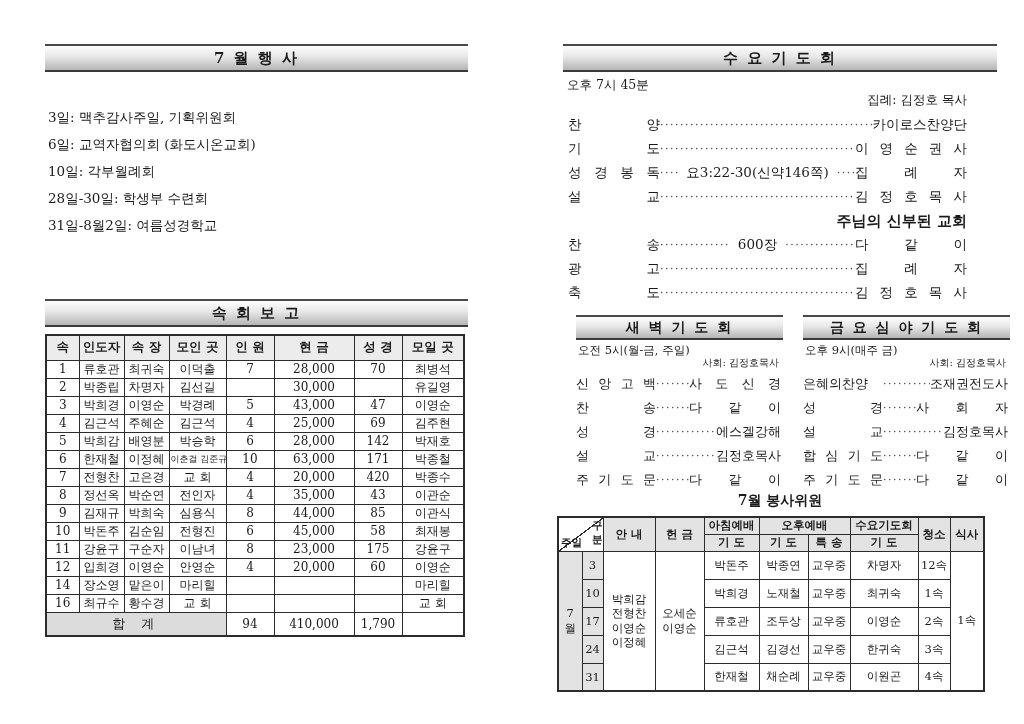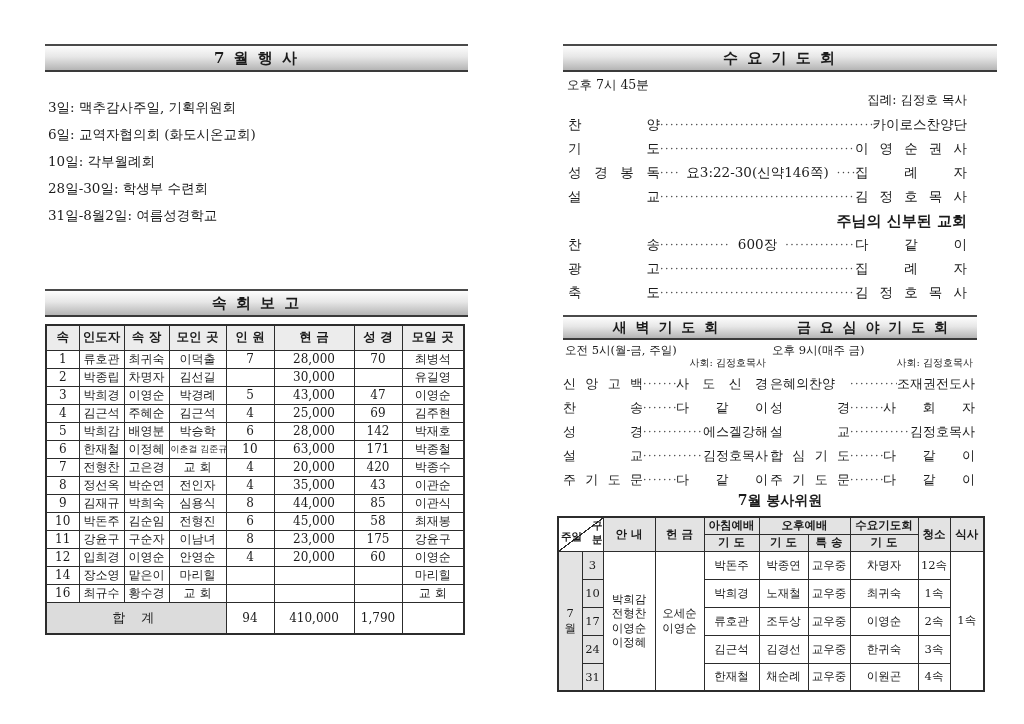--- a/index.html
+++ b/index.html
@@ -18,53 +18,53 @@
     height: 28px;
     border-top: 2px solid #4a4a4a;
     border-bottom: 2px solid #3a3a3a;
     background: linear-gradient(180deg, #fdfdfd 0%, #e7e7e7 45%, #b5b5b5 100%);
     display: flex; align-items: center; justify-content: center;
     font-weight: bold; font-size: 15px; letter-spacing: 2px;
   }
   .bar.mini { height: 25px; font-size: 14px; }
 
   
-  .events { margin-top: 22px; padding-left: 3px; }
+  .events { margin-top: 32px; padding-left: 3px; }
   .event-line { height: 27px; line-height: 27px; font-size: 13.5px; }
 
   
   .report-bar { margin-top: 60px; }
   table { border-collapse: collapse; table-layout: fixed; }
   .report-table { margin-top: 7px; width: 420px; border: 2px solid #2c2c2c; }
   .report-table th, .report-table td {
     border: 1px solid #2c2c2c; text-align: center; vertical-align: middle;
     font-size: 12px; padding: 0 1px; overflow: hidden; white-space: nowrap;
   }
   .report-table th { height: 25px; font-size: 12.5px; font-weight: bold; background: #ececec; }
   .report-table td { height: 18px; }
   .report-table .small-cell { font-size: 9px; }
-  .report-table .total-row td { height: 32px; margin-left: 20px; }
+  .report-table .total-row td { height: 24px; margin-left: 20px; }
   .report-table .total-label { background: #dcdcdc; font-size: 13px; letter-spacing: 6px; }
 
   
   .meta-row { display: flex; justify-content: space-between; margin-top: 5px; padding: 0 4px; }
   .time-note { font-size: 12.5px; }
   .officiant { text-align: right; font-size: 12.5px; padding-right: 30px; margin-top: -2px; }
   .svc-area { padding-left: 5px; padding-right: 30px; margin-top: 4px; }
   .svc-line { display: flex; align-items: center; height: 24px; font-size: 13.5px; justify-content: center; }
   .svc-label { flex: none; width: 92px; text-align: justify; text-align-last: justify; }
   .svc-value.spread { flex: none; width: 112px; text-align: justify; text-align-last: justify; }
   .svc-value.plain { flex: none; }
   .svc-center { flex: none; padding: 0 8px; }
   .dots { flex: 1 1 0; overflow: hidden; white-space: nowrap; color: #4a4a4a; font-size: 11px; letter-spacing: 1.5px; }
   .dots::after { content: "········································································································"; }
   .sermon-title { text-align: right; font-weight: bold; font-size: 15px; height: 24px; line-height: 24px; }
 
   
-  .mini-wrap { display: flex; margin-top: 10px; }
+  .mini-wrap { display: flex; gap: 20px; margin-top: 10px; margin-left: 13px; }
   .mini-col { width: 207px; }
   .mini-col .meta-row { padding: 0 2px; margin-top: 3px; }
   .mini-col .time-note { font-size: 11.5px; }
   .mini-col .officiant { font-size: 10px; padding-right: 4px; }
   .mini-col .svc-area { padding: 0 2px 0 0; margin-top: 2px; }
   .mini-col .svc-line { font-size: 13px; height: 24px; }
   .mini-col .svc-label { width: 80px; }
   .mini-col .svc-value.spread { width: 92px; }
 
   
@@ -77,21 +77,21 @@
   .committee-table th { height: 17px; font-weight: bold; background: #e3e3e3; }
   .committee-table td { height: 28px; }
   .committee-table .shaded { background: #e3e3e3; }
   .pre { white-space: pre-line; line-height: 1.25; }
   .corner-cell { position: relative; background: #ffffff !important; padding: 0; }
   .corner-diag {
     position: absolute; inset: 0;
     background: linear-gradient(to bottom right, transparent 48.8%, #2c2c2c 48.8%, #2c2c2c 51.2%, transparent 51.2%);
   }
   .corner-top { position: absolute; top: 1px; right: 0; font-size: 10.5px; font-weight: bold; margin-left: 48px; }
-  .corner-bottom { position: absolute; bottom: 7px; left: 2px; font-size: 10.5px; font-weight: bold; }
+  .corner-bottom { position: absolute; bottom: 1px; left: 2px; font-size: 10.5px; font-weight: bold; }
 </style>
 </head>
 <body>
 
 <div class="col-left">
 
   <div class="bar">
     <span>7 월 행 사</span>
   </div>
 

